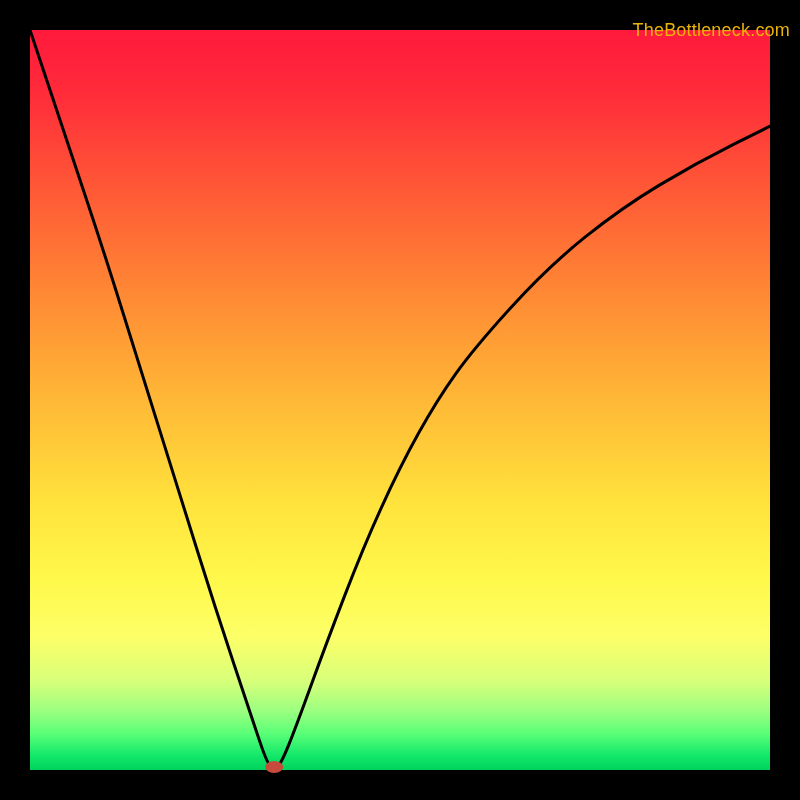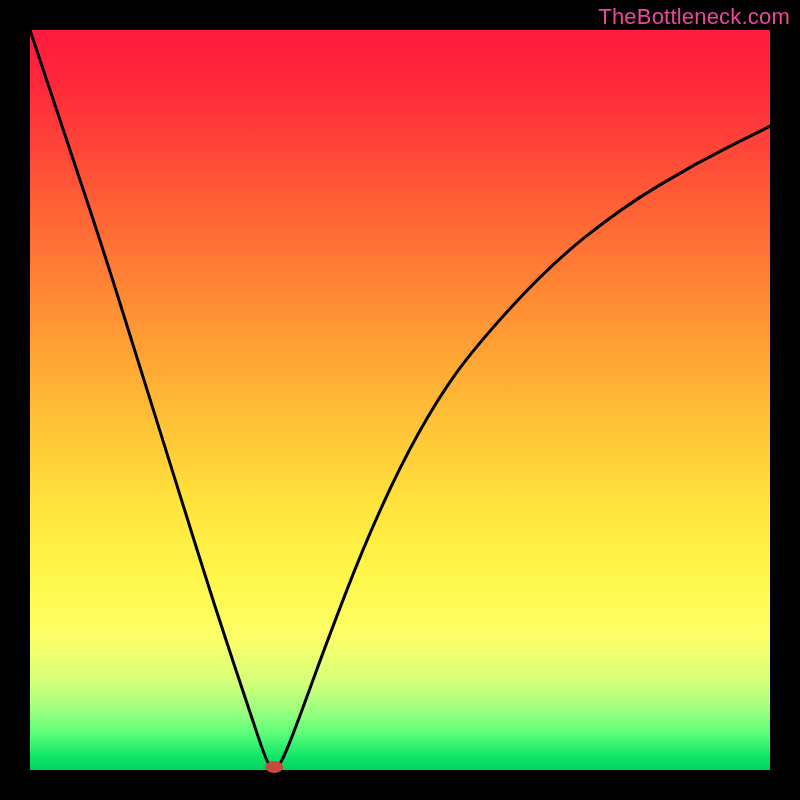--- a/index.html
+++ b/index.html
@@ -35,24 +35,24 @@
       #fff84a 74%,
       #fdff68 82%,
       #d7ff7a 88%,
       #9cff80 92%,
       #5cff78 95%,
       #14e86a 98%,
       #00d25c 100%);
   }
   .watermark {
     position: absolute;
-    top: 4px;
+    top: 20px;
     right: 10px;
-    color: #ec4899;
-    font-size: 22px;
+    color: #eab308;
+    font-size: 18px;
     font-weight: 500;
     letter-spacing: 0.2px;
     user-select: none;
   }
   .curve-svg {
     position: absolute;
     left: 30px;
     top: 30px;
     width: 740px;
     height: 740px;

